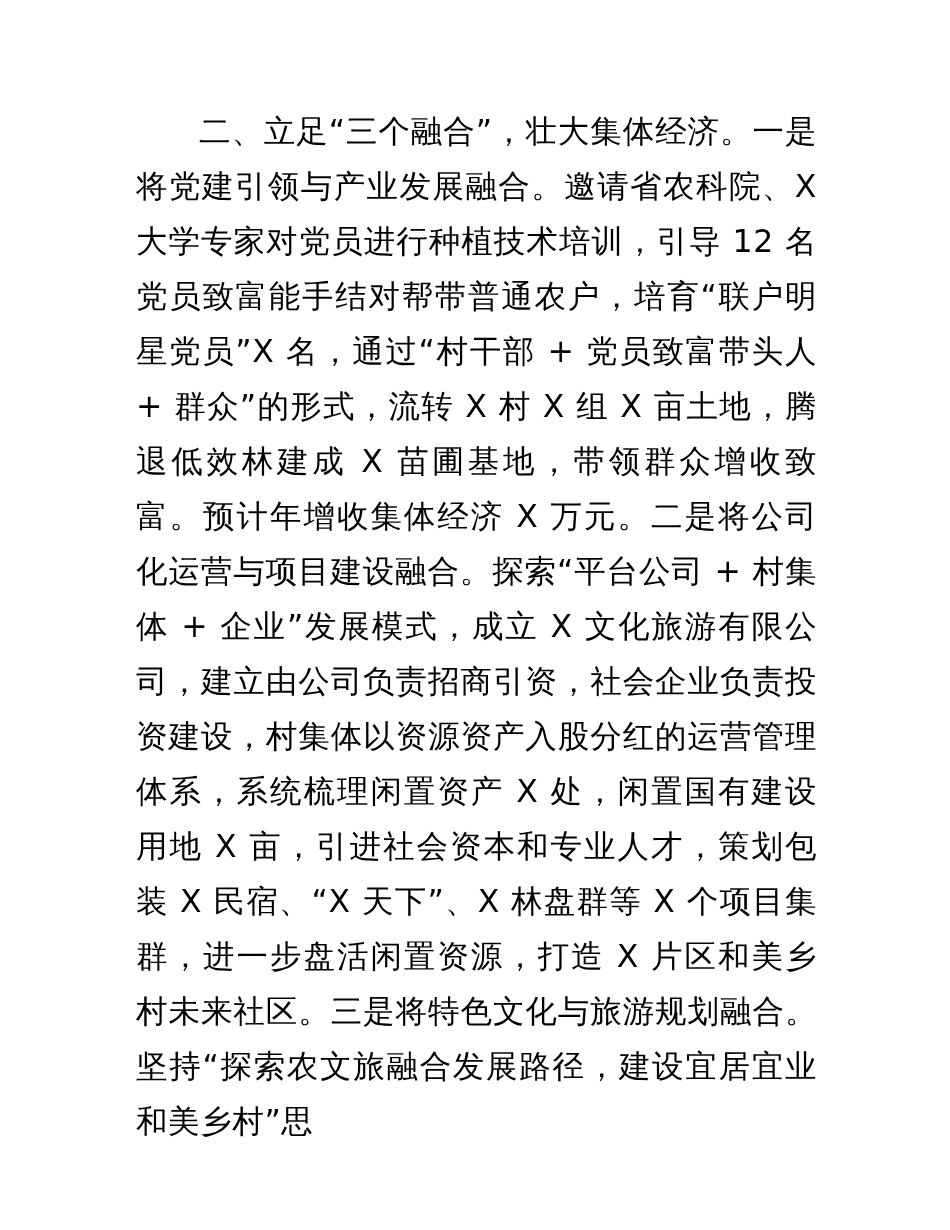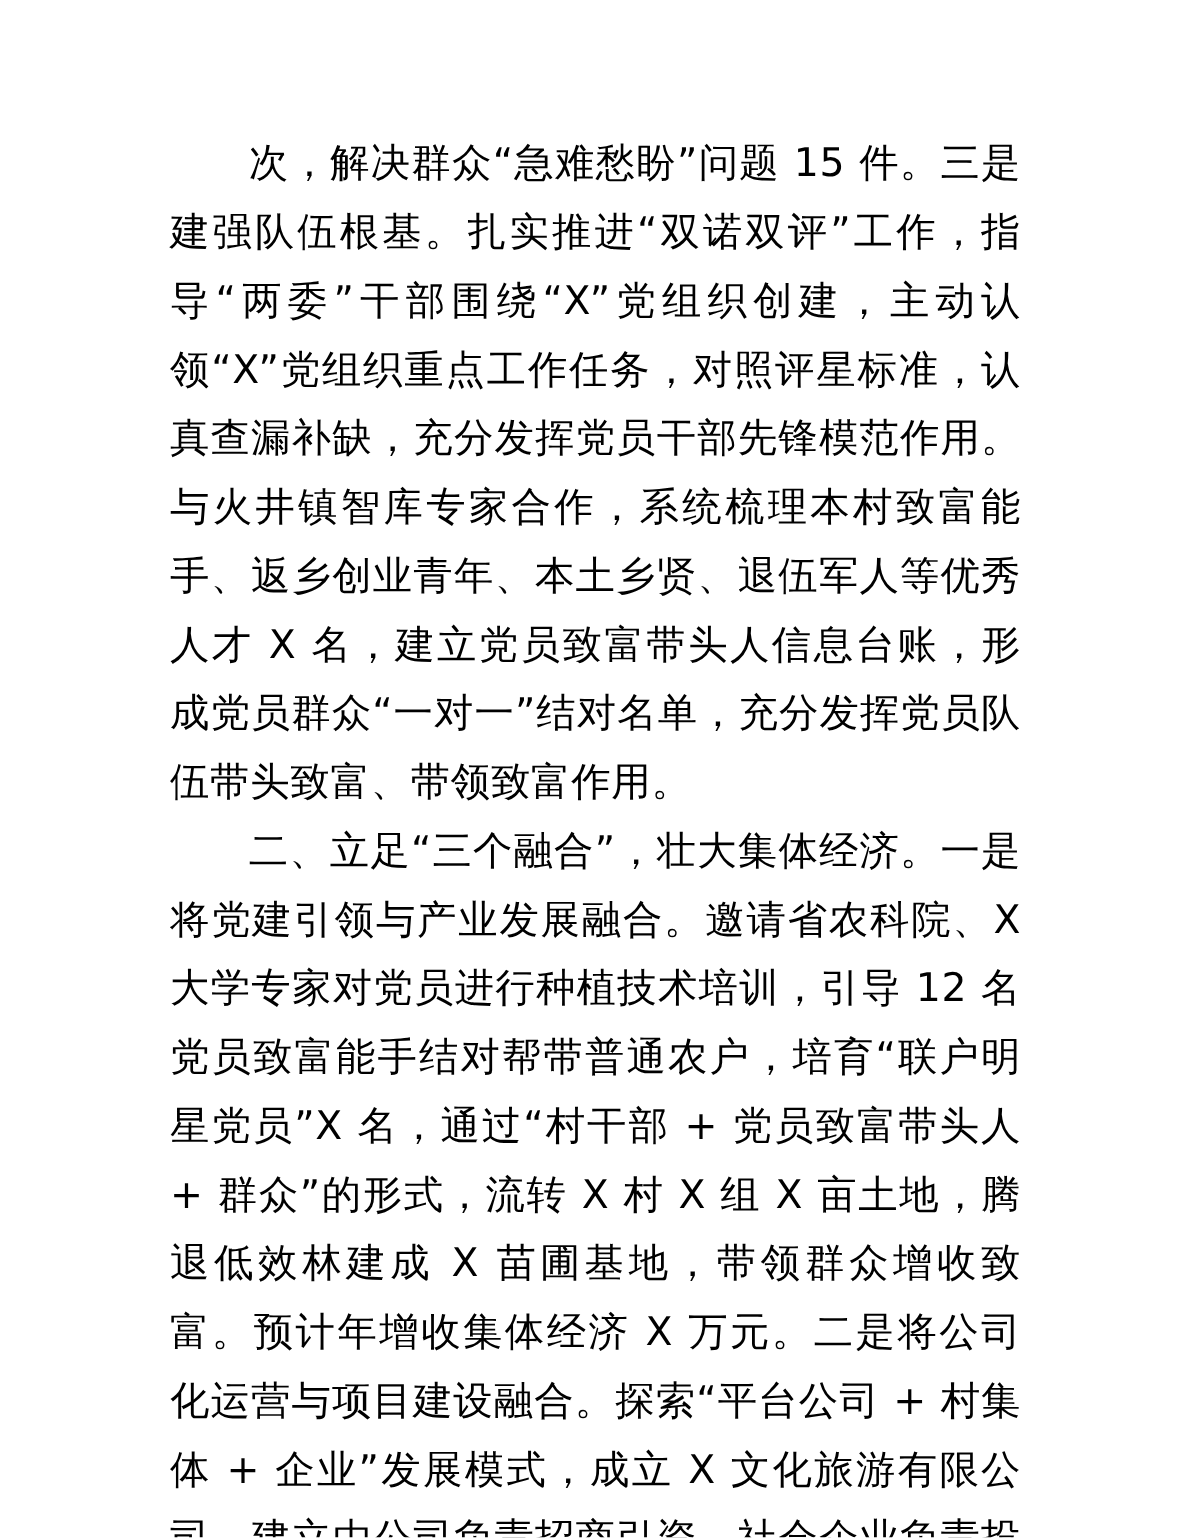--- a/index.html
+++ b/index.html
@@ -42,16 +42,15 @@
   }
   .para + .para {
     margin-top: 0;
   }
 </style>
 </head>
 <body>
 
 <div id="page">
   <div id="doc-body">
-    <p class="para indent">次，解决群众“急难愁盼”问题 15 件。三是建强队伍根基。扎实推进“双诺双评”工作，指导“两委”干部围绕“X”党组织创建，主动认领“X”党组织重点工作任务，对照评星标准，认真查漏补缺，充分发挥党员干部先锋模范作用。与火井镇智库专家合作，系统梳理本村致富能手、返乡创业青年、本土乡贤、退伍军人等优秀人才 X 名，建立党员致富带头人信息台账，形成党员群众“一对一”结对名单，充分发挥党员队伍带头致富、带领致富作用。</p>
     <p class="para indent">二、立足“三个融合”，壮大集体经济。一是将党建引领与产业发展融合。邀请省农科院、X 大学专家对党员进行种植技术培训，引导 12 名党员致富能手结对帮带普通农户，培育“联户明星党员”X 名，通过“村干部 + 党员致富带头人 + 群众”的形式，流转 X 村 X 组 X 亩土地，腾退低效林建成 X 苗圃基地，带领群众增收致富。预计年增收集体经济 X 万元。二是将公司化运营与项目建设融合。探索“平台公司 + 村集体 + 企业”发展模式，成立 X 文化旅游有限公司，建立由公司负责招商引资，社会企业负责投资建设，村集体以资源资产入股分红的运营管理体系，系统梳理闲置资产 X 处，闲置国有建设用地 X 亩，引进社会资本和专业人才，策划包装 X 民宿、“X 天下”、X 林盘群等 X 个项目集群，进一步盘活闲置资源，打造 X 片区和美乡村未来社区。三是将特色文化与旅游规划融合。坚持“探索农文旅融合发展路径，建设宜居宜业和美乡村”思</p>
   </div>
 </div>
 
 </body></html>

